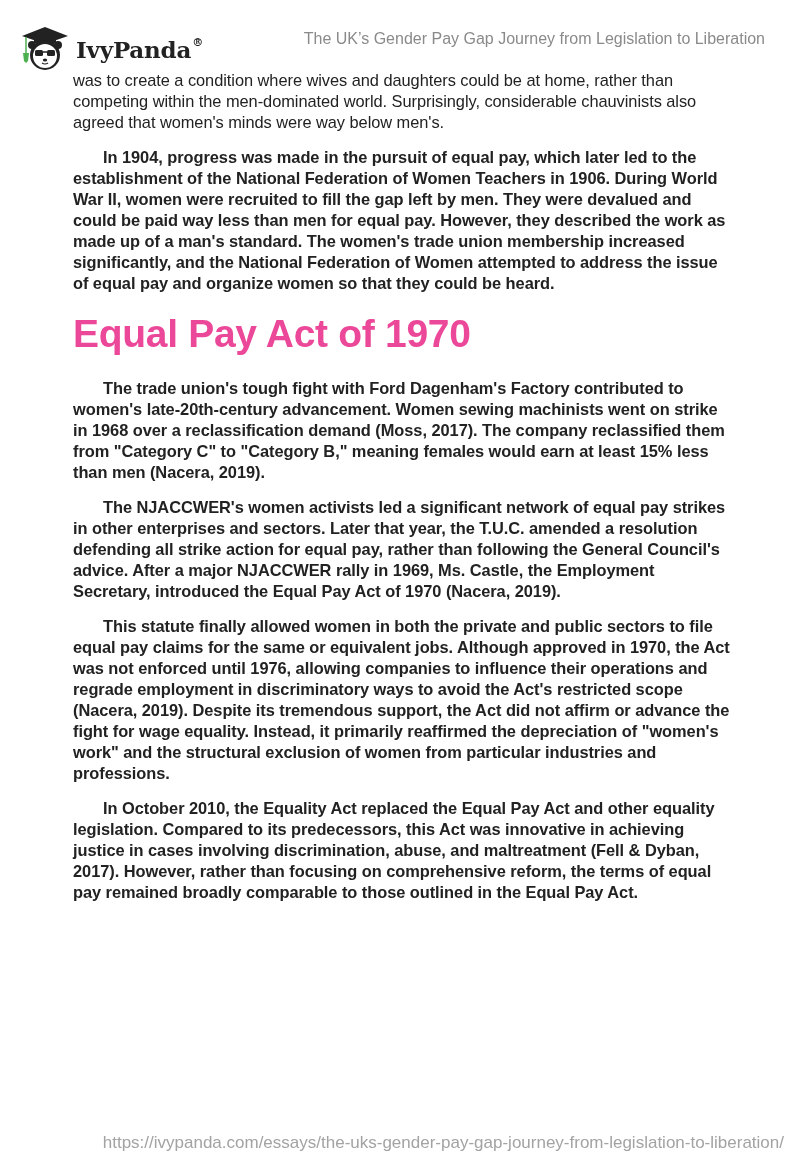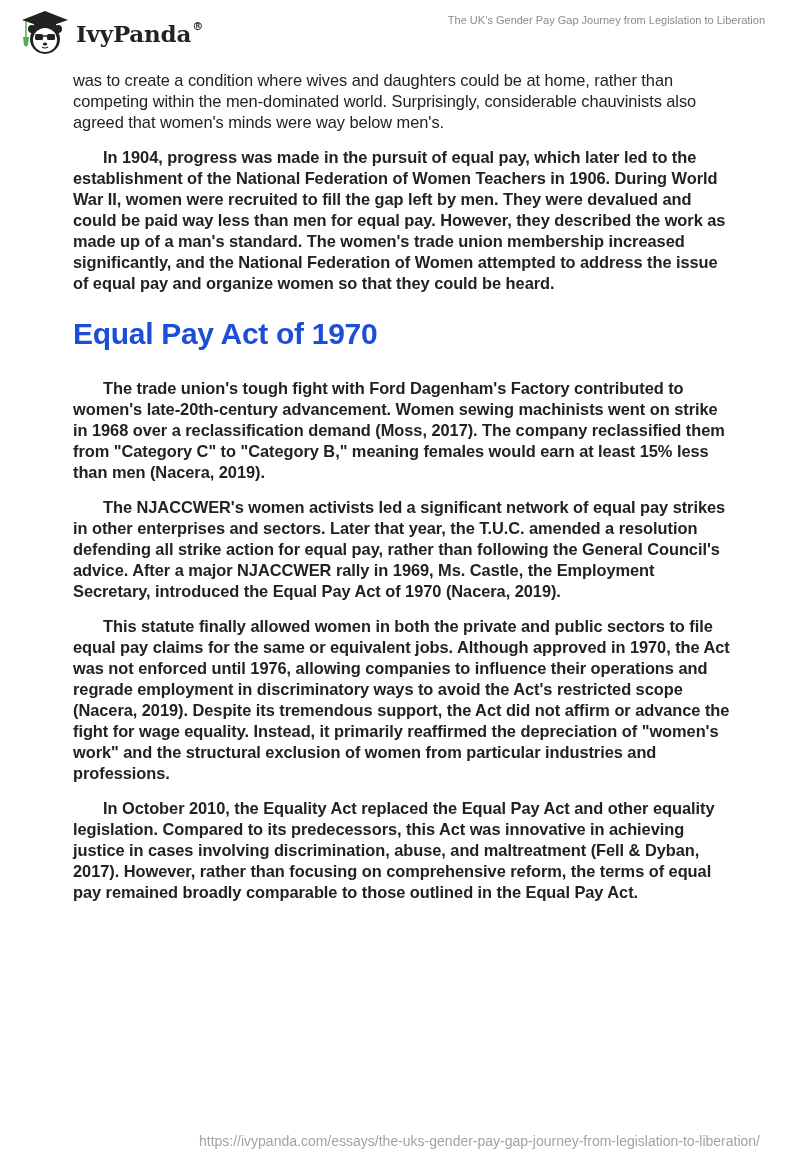--- a/index.html
+++ b/index.html
@@ -10,21 +10,21 @@
     body {
       width: 800px;
       height: 1160px;
       position: relative;
       overflow: hidden;
       font-family: "Liberation Sans", sans-serif;
       color: #222222;
     }
     .header {
       position: absolute;
-      top: 0;
+      top: 16px;
       left: 0;
       width: 799px;
       height: 62px;
     }
     .logo {
       position: absolute;
       left: 18px;
       top: 8px;
       display: flex;
       align-items: center;
@@ -49,21 +49,21 @@
       font-size: 11px;
       vertical-align: super;
       position: relative;
       top: -3px;
       margin-left: 1px;
     }
     .doc-title {
       position: absolute;
       right: 34px;
       top: 14px;
-      font-size: 11px;
+      font-size: 16px;
       color: #8a8a8a;
       white-space: nowrap;
     }
     .content {
       position: absolute;
       left: 73px;
       top: 70px;
       width: 660px;
     }
     p {
@@ -72,31 +72,31 @@
       line-height: 21px;
       color: #222222;
       letter-spacing: -0.05px;
     }
     p.indent {
       text-indent: 30px;
       font-weight: bold;
     }
     h2 {
       margin: 22px 0 26px 0;
-      font-size: 30px;
+      font-size: 39px;
       font-weight: bold;
       line-height: 36px;
-      color: #1d4ed8;
+      color: #ec4899;
       letter-spacing: -0.3px;
     }
     .footer-url {
       position: absolute;
-      right: 40px;
+      right: 16px;
       top: 1133px;
-      font-size: 14px;
+      font-size: 17px;
       color: #a3a3a3;
       white-space: nowrap;
       text-align: right;
     }
   </style>
 </head>
 <body>
 
 <div class="header">
   <div class="logo">

